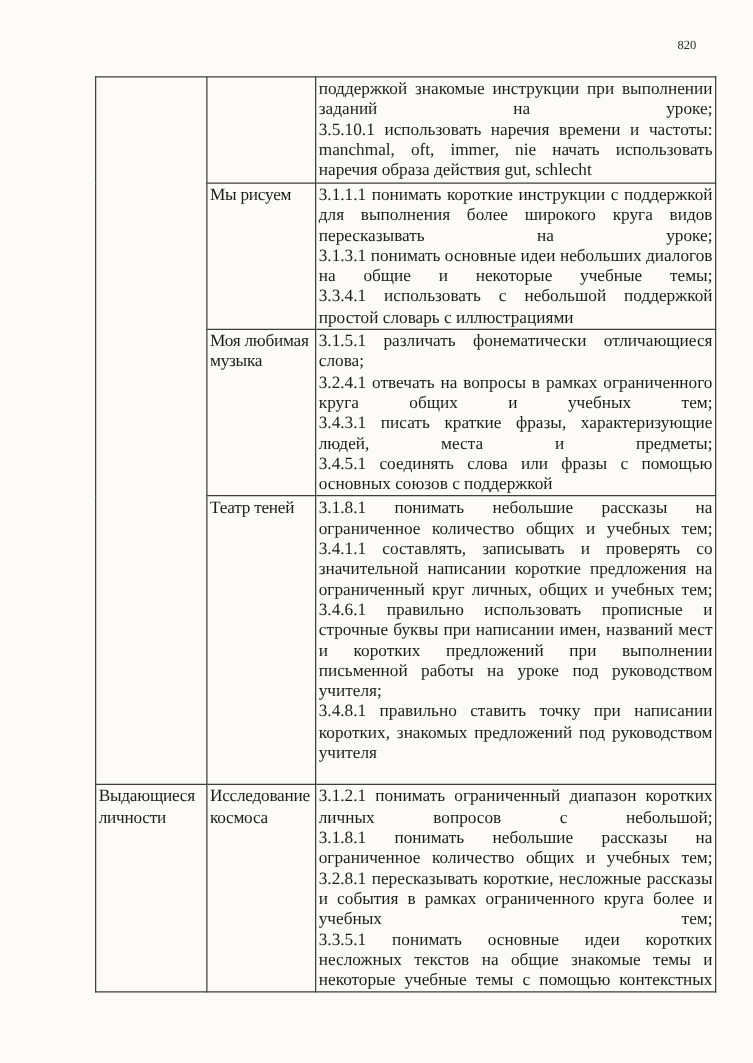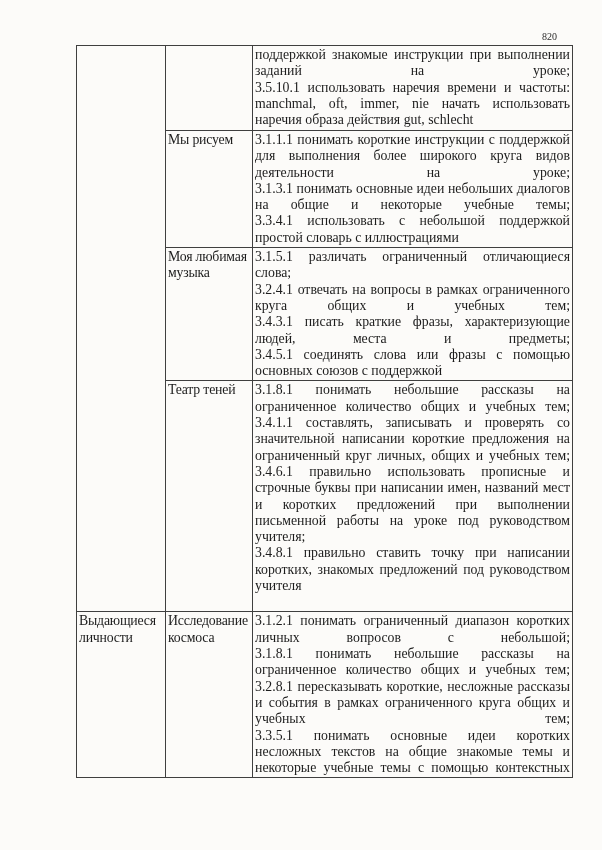--- a/index.html
+++ b/index.html
@@ -20,21 +20,21 @@
     top: 31px;
     left: 76px;
     width: 481px;
     text-align: right;
     font-size: 10px;
     color: #2a2a2a;
   }
   table.curriculum {
     position: absolute;
     left: 76px;
-    top: 45px;
+    top: 61px;
     width: 481px;
     border-collapse: collapse;
     table-layout: fixed;
   }
   table.curriculum td {
     border: 1px solid #3f3f3f;
     vertical-align: top;
     padding: 1px 2px;
     font-size: 13.8px;
     line-height: 16.3px;
@@ -75,31 +75,31 @@
       <td class="col-obj">
         <div class="obj obj-jl">поддержкой знакомые инструкции при выполнении заданий на уроке;</div>
         <div class="obj">3.5.10.1 использовать наречия времени и частоты: manchmal, oft, immer, nie начать использовать наречия образа действия gut, schlecht</div>
       </td>
     </tr>
     <tr class="r2">
       <td class="col-subtopic label-cell">
         <span>Мы рисуем</span>
       </td>
       <td class="col-obj">
-        <div class="obj obj-jl">3.1.1.1 понимать короткие инструкции с поддержкой для выполнения более широкого круга видов деятельности на уроке;</div>
+        <div class="obj obj-jl">3.1.1.1 понимать короткие инструкции с поддержкой для выполнения более широкого круга видов пересказывать на уроке;</div>
         <div class="obj obj-jl">3.1.3.1 понимать основные идеи небольших диалогов на общие и некоторые учебные темы;</div>
         <div class="obj">3.3.4.1 использовать с небольшой поддержкой простой словарь с иллюстрациями</div>
       </td>
     </tr>
     <tr class="r3">
       <td class="col-subtopic label-cell">
         <span>Моя любимая музыка</span>
       </td>
       <td class="col-obj">
-        <div class="obj obj-jl">3.1.5.1 различать ограниченный отличающиеся слова;</div>
+        <div class="obj obj-jl">3.1.5.1 различать фонематически отличающиеся слова;</div>
         <div class="obj obj-jl">3.2.4.1 отвечать на вопросы в рамках ограниченного круга общих и учебных тем;</div>
         <div class="obj obj-jl">3.4.3.1 писать краткие фразы, характеризующие людей, места и предметы;</div>
         <div class="obj">3.4.5.1 соединять слова или фразы с помощью основных союзов с поддержкой</div>
       </td>
     </tr>
     <tr class="r4">
       <td class="col-subtopic label-cell">
         <span>Театр теней</span>
       </td>
       <td class="col-obj">
@@ -112,18 +112,18 @@
     <tr class="r5">
       <td class="col-topic label-cell">
         <span>Выдающиеся личности</span>
       </td>
       <td class="col-subtopic label-cell">
         <span>Исследование космоса</span>
       </td>
       <td class="col-obj">
         <div class="obj obj-jl">3.1.2.1 понимать ограниченный диапазон коротких личных вопросов с небольшой;</div>
         <div class="obj obj-jl">3.1.8.1 понимать небольшие рассказы на ограниченное количество общих и учебных тем;</div>
-        <div class="obj obj-jl">3.2.8.1 пересказывать короткие, несложные рассказы и события в рамках ограниченного круга общих и учебных тем;</div>
+        <div class="obj obj-jl">3.2.8.1 пересказывать короткие, несложные рассказы и события в рамках ограниченного круга более и учебных тем;</div>
         <div class="obj obj-jl">3.3.5.1 понимать основные идеи коротких несложных текстов на общие знакомые темы и некоторые учебные темы с помощью контекстных</div>
       </td>
     </tr>
   </tbody>
 </table>
 
 </body></html>

